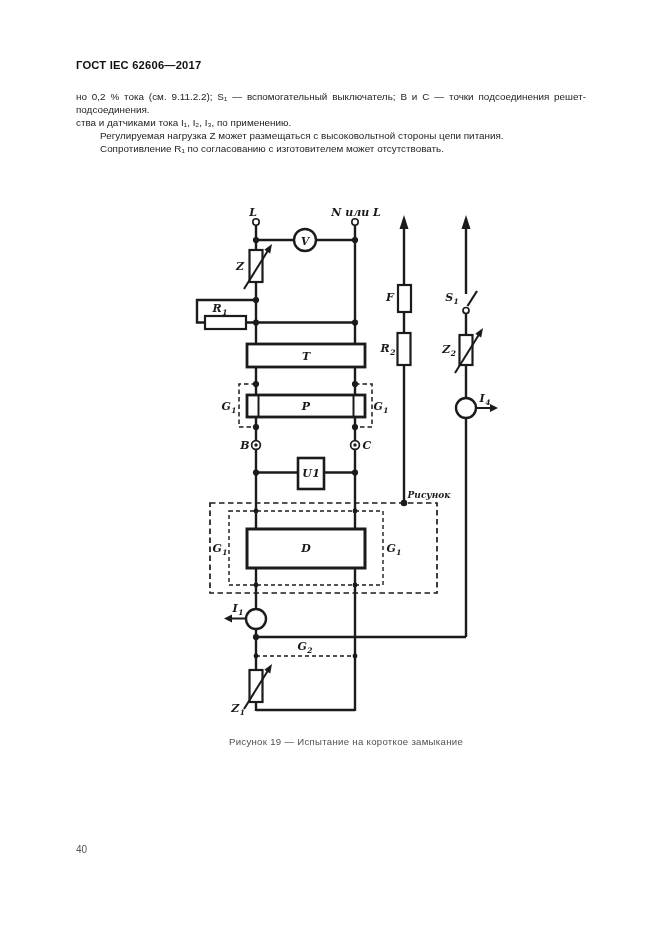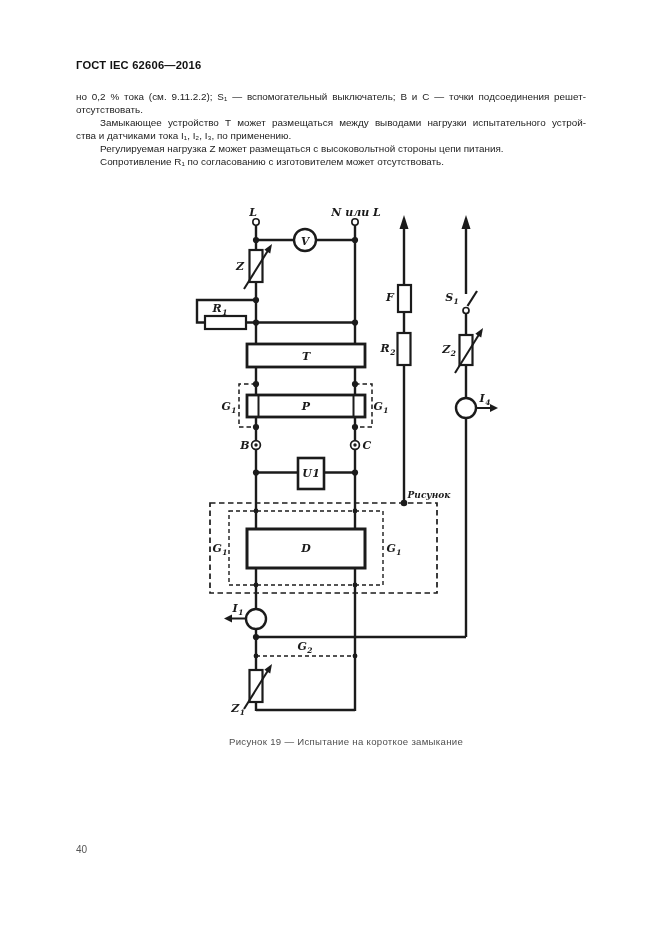--- a/index.html
+++ b/index.html
@@ -19,26 +19,25 @@
   .lbl.meter{font-size:10.5px;}
   .caption{position:absolute;top:724px;left:180px;width:332px;text-align:center;
            font-size:9.6px;color:#4f4f4f;letter-spacing:.3px;margin-top:12px;}
   .pagenum{position:absolute;left:76px;top:844px;font-size:10px;color:#555;}
 </style>
 </head>
 <body>
 
 <div class="page">
 
-  <div class="hdr">ГОСТ IEC 62606—2016</div>
+  <div class="hdr">ГОСТ IEC 62606—2017</div>
 
   <div class="bodytext">
     <div class="ln j">но 0,2 % тока (см. 9.11.2.2); S₁ — вспомогательный выключатель; В и С — точки подсоединения решет-</div>
-    <div class="ln">отсутствовать.</div>
-    <div class="ln j ind">Замыкающее устройство Т может размещаться между выводами нагрузки испытательного устрой-</div>
+    <div class="ln">подсоединения.</div>
     <div class="ln">ства и датчиками тока I₁, I₂, I₃, по применению.</div>
     <div class="ln ind">Регулируемая нагрузка Z может размещаться с высоковольтной стороны цепи питания.</div>
     <div class="ln ind">Сопротивление R₁ по согласованию с изготовителем может отсутствовать.</div>
   </div>
 
   <svg class="circuit" width="661" height="936" viewBox="0 0 661 936" stroke="#1b1b1b" fill="none" stroke-linecap="butt">
 
     <g stroke-width="2.4">
       <line x1="256" y1="225" x2="256" y2="711"></line>
       <line x1="355" y1="225" x2="355" y2="711"></line>

